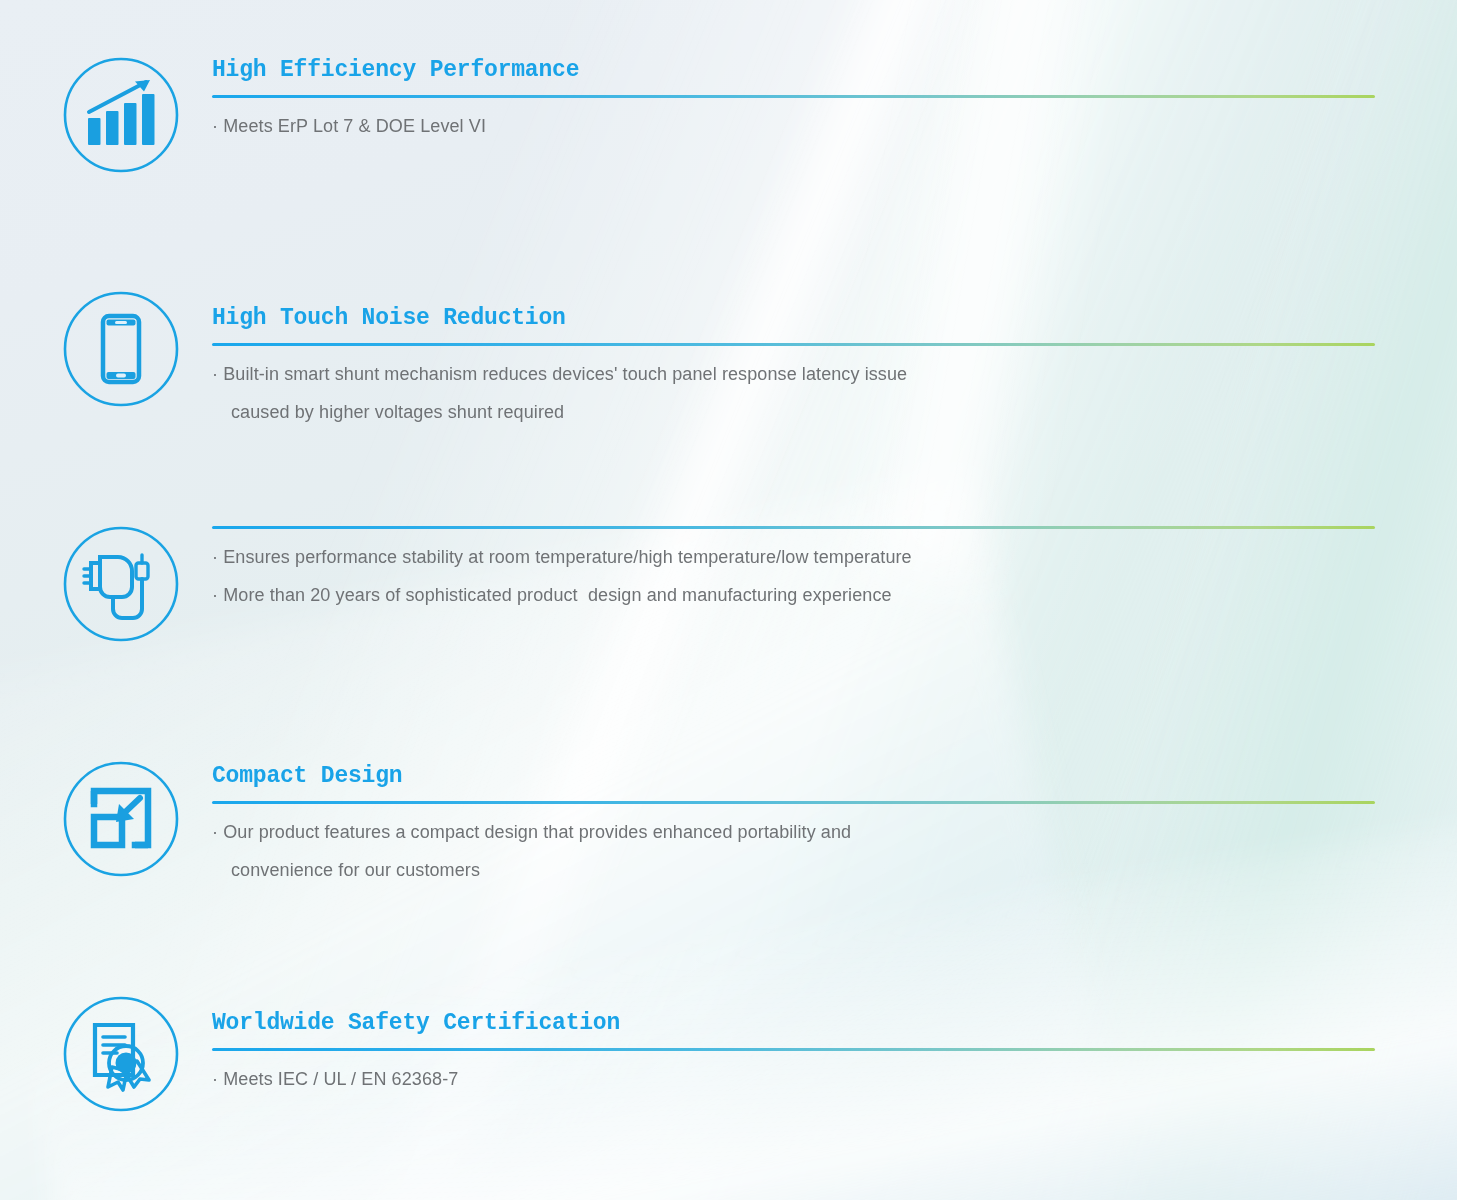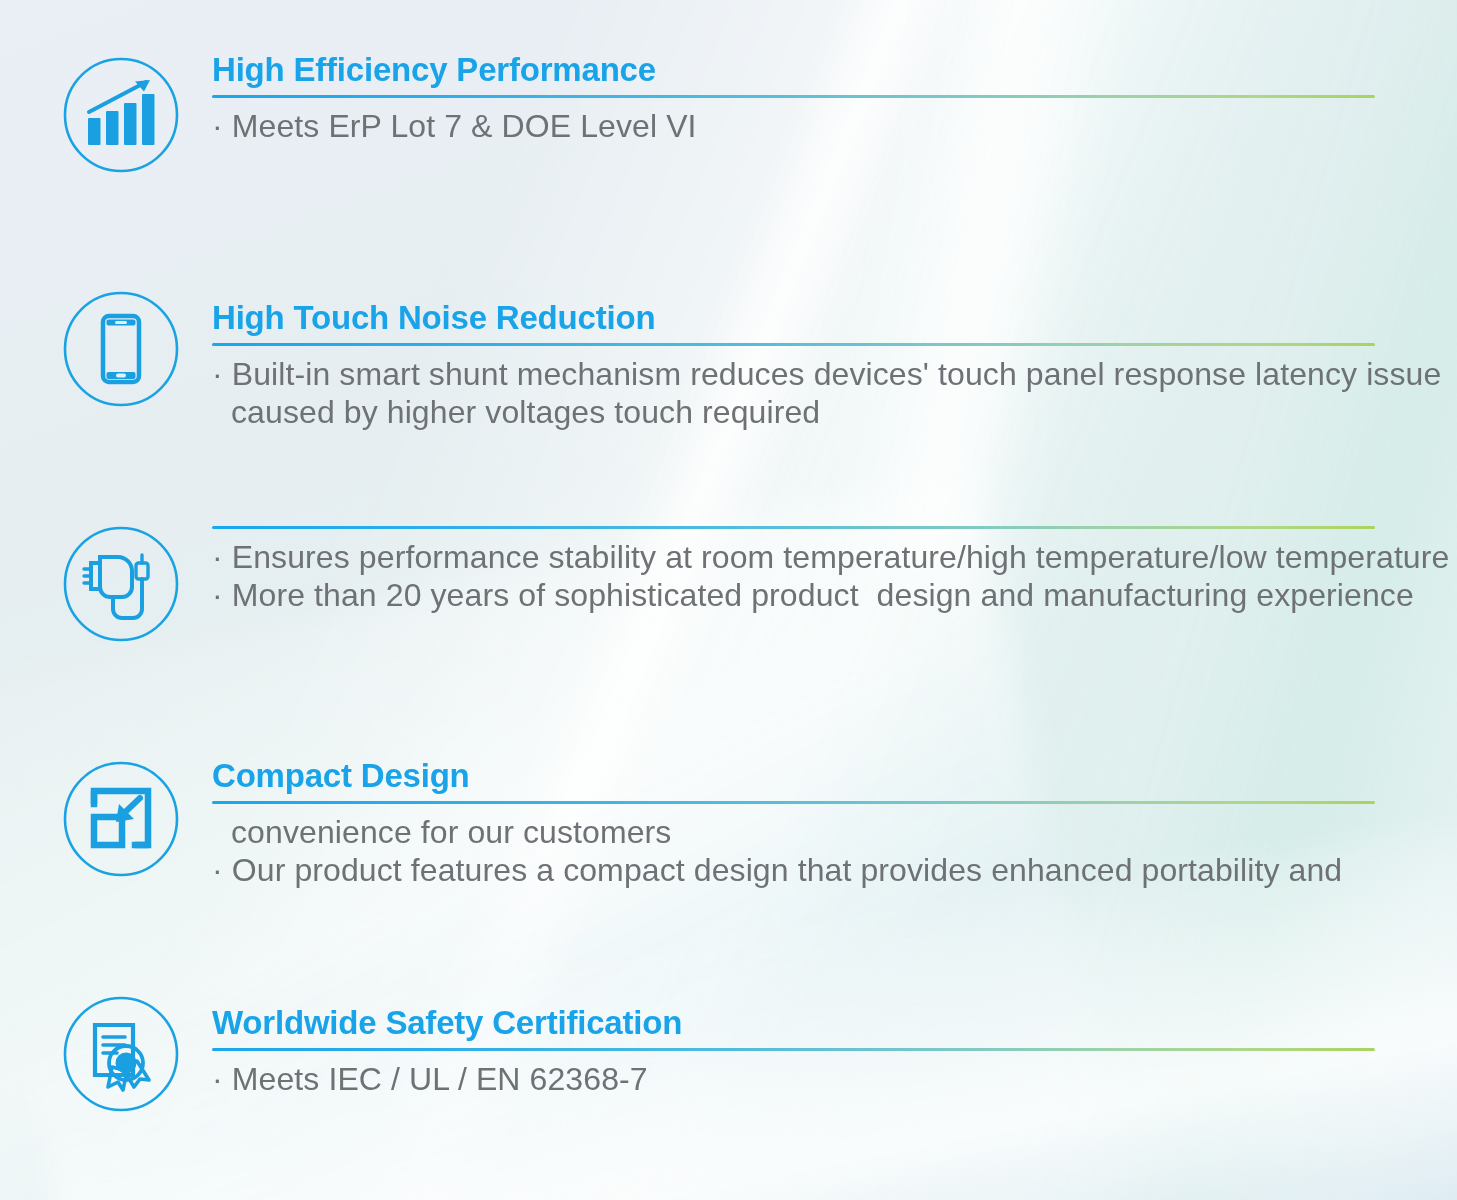--- a/index.html
+++ b/index.html
@@ -127,26 +127,27 @@
   }
   .icon-wrap svg { display: block; width: 118px; height: 118px; }
 
   .content {
     position: absolute;
     left: 212px;
     width: 1165px;
   }
 
   .f-title {
-    font-size: 33px;
+    font-size: 23px;
     font-weight: bold;
     color: #19a3e8;
     letter-spacing: -0.2px;
     line-height: 40px;
     white-space: nowrap;
+    font-family: Liberation Mono, monospace;
   }
 
   .rule {
     height: 3px;
     width: 1163px;
     margin-top: 5px;
     background: linear-gradient(90deg,
       #1aa7ec 0%,
       #2badea 18%,
       #4fbbdf 44%,
@@ -154,21 +155,21 @@
       #9ed2a8 78%,
       #aed787 90%,
       #a9d45f 100%);
     border-radius: 2px;
   }
 
   .bullets {
     margin-top: 9px;
   }
   .bullet {
-    font-size: 32px;
+    font-size: 18px;
     color: #6f7275;
     line-height: 38px;
     letter-spacing: 0.1px;
     white-space: pre;
   }
   .bullet .dot {
     color: #6f7275;
   }
   .bullet .txt { }
   .bullet.cont {
@@ -221,21 +222,21 @@
           <rect x="44.5" y="82" width="29" height="7" rx="2" fill="#1a9fe0"></rect>
           <rect x="53" y="31" width="12" height="3" rx="1.5" fill="#dff1fb"></rect>
           <rect x="54" y="83.5" width="10" height="4" rx="2" fill="#dff1fb"></rect>
         </svg>
       </div>
       <div class="content" style="top:12px;">
         <div class="f-title">High Touch Noise Reduction</div>
         <div class="rule"></div>
         <div class="bullets">
           <div class="bullet"><span class="dot">·</span> <span class="txt">Built-in smart shunt mechanism reduces devices' touch panel response latency issue</span></div>
-          <div class="bullet cont">caused by higher voltages touch required</div>
+          <div class="bullet cont">caused by higher voltages shunt required</div>
         </div>
       </div>
     </div>
 
     <div class="feature" style="top:521px;">
       <div class="icon-wrap" style="top:4px;">
         <svg viewBox="0 0 118 118" xmlns="http://www.w3.org/2000/svg">
           <circle cx="59" cy="59" r="56" fill="none" stroke="#1aa3e3" stroke-width="2.6"></circle>
           <path d="M38 32 h18 a14 14 0 0 1 14 14 v16 a10 10 0 0 1 -10 10 h-12 a10 10 0 0 1 -10 -10 z" fill="none" stroke="#1a9fe0" stroke-width="4"></path>
           <rect x="29" y="38" width="9" height="26" fill="none" stroke="#1a9fe0" stroke-width="4"></rect>
@@ -264,22 +265,22 @@
           <path d="M32 31 v13 M86 85 h-13" fill="none" stroke="#1a9fe0" stroke-width="6.5"></path>
           <rect x="32" y="57" width="28" height="28" fill="none" stroke="#1a9fe0" stroke-width="6.5"></rect>
           <path d="M78 38 L58 57" stroke="#1a9fe0" stroke-width="6" stroke-linecap="round" fill="none"></path>
           <path d="M54 62 L57 44 L72 59 Z" fill="#1a9fe0"></path>
         </svg>
       </div>
       <div class="content" style="top:0px;">
         <div class="f-title">Compact Design</div>
         <div class="rule"></div>
         <div class="bullets">
+          <div class="bullet"><span class="dot">·</span> <span class="txt">Our product features a compact design that provides enhanced portability and</span></div>
           <div class="bullet cont">convenience for our customers</div>
-          <div class="bullet"><span class="dot">·</span> <span class="txt">Our product features a compact design that provides enhanced portability and</span></div>
         </div>
       </div>
     </div>
 
     <div class="feature" style="top:991px;">
       <div class="icon-wrap" style="top:4px;">
         <svg viewBox="0 0 118 118" xmlns="http://www.w3.org/2000/svg">
           <circle cx="59" cy="59" r="56" fill="none" stroke="#1aa3e3" stroke-width="2.6"></circle>
           <path d="M33 30 h38 v50 h-38 z" fill="none" stroke="#1a9fe0" stroke-width="4.2"></path>
           <line x1="41" y1="42" x2="63" y2="42" stroke="#1a9fe0" stroke-width="3.6" stroke-linecap="round"></line>

